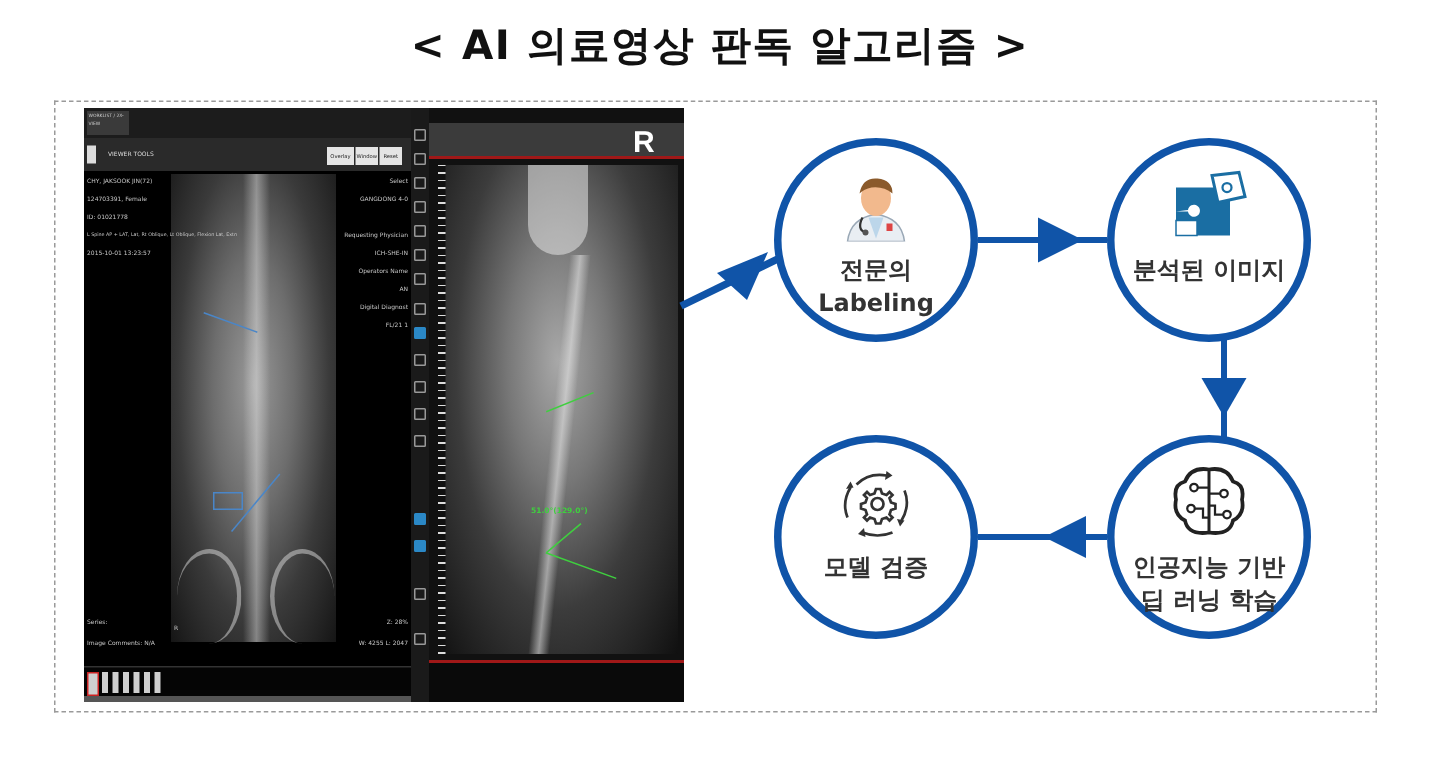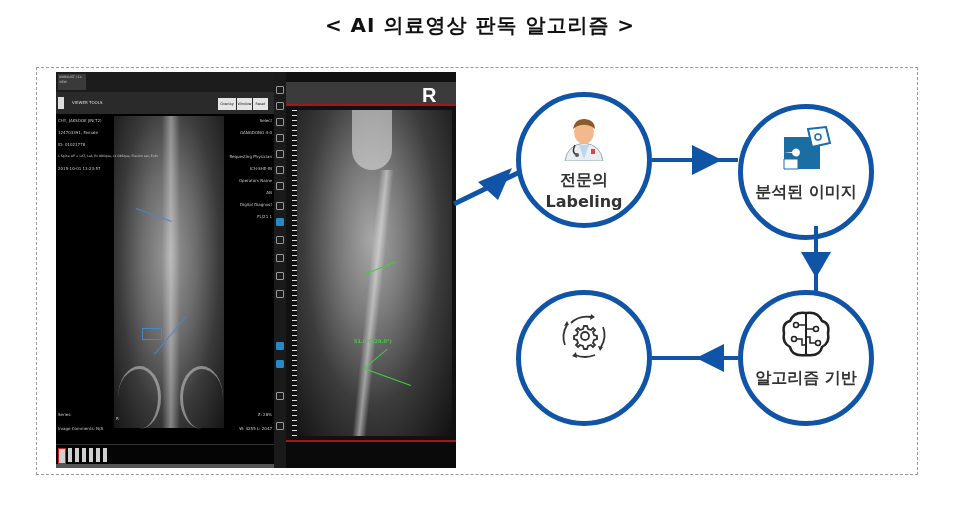--- a/index.html
+++ b/index.html
@@ -1,17 +1,17 @@
 <!DOCTYPE html>
 <html><head>
 <meta charset="utf-8">
 <style>
   html, body { margin:0; padding:0; background:#ffffff; }
   body { width:960px; height:508px; position:relative; overflow:hidden; font-family:"DejaVu Sans", sans-serif; }
-  .title { position:absolute; left:0; top:12px; width:960px; text-align:center; font-size:20px; font-weight:bold; color:#111; letter-spacing:1px; }
+  .title { position:absolute; left:0; top:12px; width:960px; text-align:center; font-size:27px; font-weight:bold; color:#111; letter-spacing:1px; }
   .frame { position:absolute; left:36px; top:67px; width:882px; height:408px; border:1px dashed #9a9a9a; box-sizing:border-box; }
 
   
   .viewer1 { position:absolute; left:56px; top:72px; width:218px; height:396px; background:#000; }
   .v1-tabbar { position:absolute; left:0; top:0; width:218px; height:20px; background:#1c1c1c; }
   .v1-tab { position:absolute; left:2px; top:2px; width:28px; height:16px; background:#3a3a3a; color:#ccc; font-size:3px; line-height:5px; padding:1px; box-sizing:border-box; }
   .v1-toolbar { position:absolute; left:0; top:20px; width:218px; height:22px; background:#2a2a2a; }
   .v1-tb-label { position:absolute; left:16px; top:8px; font-size:4px; color:#ddd; }
   .v1-btn { position:absolute; top:6px; height:12px; background:#e5e5e5; font-size:3.5px; color:#222; text-align:center; line-height:12px; }
   .v1-img { position:absolute; left:58px; top:44px; width:110px; height:312px; background:radial-gradient(ellipse at 50% 45%, #9a9a9a 0%, #6d6d6d 35%, #3a3a3a 65%, #151515 100%); }
@@ -165,21 +165,21 @@
   </svg>
   <div class="node-label" style="top:94px;">Labeling</div>
   <div class="node-label" style="top:72px;">전문의</div>
 </div>
 
 <div class="conn" style="left:652px;top:158px;width:86px;height:4px;"></div>
 <svg style="position:absolute;left:690px;top:143px;" width="34" height="34">
   <polygon points="2,2 32,17 2,32" fill="#1054a8"></polygon>
 </svg>
 
-<div class="node" style="left:738px;top:104px;">
+<div class="node" style="left:738px;top:92px;">
   <svg class="node-icon" style="top:16px;" width="56" height="48" viewBox="0 0 56 48">
     <rect x="6" y="12" width="36" height="32" fill="#1a6ea3"></rect>
     <path d="M6 28 h8 a4 4 0 1 0 0 -1 Z" fill="#fff"></path>
     <path d="M10 34 h10 v10 h-14 v-10 Z" fill="#fff" stroke="#1a6ea3" stroke-width="1"></path>
     <path d="M30 4 L48 2 L52 18 L34 22 Z" fill="#fff" stroke="#1a6ea3" stroke-width="2"></path>
     <circle cx="40" cy="12" r="3" fill="#fff" stroke="#1a6ea3" stroke-width="1.5"></circle>
   </svg>
   <div class="node-label" style="top:72px;">분석된 이미지</div>
 </div>
 
@@ -191,21 +191,22 @@
 <div class="node" style="left:738px;top:290px;">
   <svg class="node-icon" style="top:14px;" width="52" height="50" viewBox="0 0 52 50">
     <path d="M26 4 Q14 2 10 12 Q2 14 4 24 Q2 34 10 38 Q12 48 26 46 Q40 48 42 38 Q50 34 48 24 Q50 14 42 12 Q38 2 26 4 Z" fill="none" stroke="#222" stroke-width="2.5"></path>
     <line x1="26" y1="4" x2="26" y2="46" stroke="#222" stroke-width="2"></line>
     <circle cx="16" cy="16" r="2.5" fill="none" stroke="#222" stroke-width="1.5"></circle>
     <circle cx="36" cy="20" r="2.5" fill="none" stroke="#222" stroke-width="1.5"></circle>
     <circle cx="14" cy="30" r="2.5" fill="none" stroke="#222" stroke-width="1.5"></circle>
     <circle cx="38" cy="34" r="2.5" fill="none" stroke="#222" stroke-width="1.5"></circle>
     <path d="M18 16 H26 M34 20 H26 M16 30 H22 V36 H26 M36 34 H30 V28 H26" stroke="#222" stroke-width="1.5" fill="none"></path>
   </svg>
-  <div class="node-label" style="top:72px;">알고리즘 기반</div>
+  <div class="node-label" style="top:72px;">인공지능 기반</div>
+  <div class="node-label" style="top:94px;">딥 러닝 학습</div>
 </div>
 
 <div class="conn" style="left:652px;top:356px;width:86px;height:4px;"></div>
 <svg style="position:absolute;left:694px;top:342px;" width="32" height="32">
   <polygon points="30,2 30,30 2,16" fill="#1054a8"></polygon>
 </svg>
 
 <div class="node" style="left:516px;top:290px;">
   <svg class="node-icon" style="top:16px;" width="50" height="50" viewBox="0 0 50 50">
     <g fill="none" stroke="#333" stroke-width="1.8">
@@ -216,13 +217,14 @@
       <path d="M36 44 Q26 48 16 44"></path>
       <path d="M6 34 Q2 24 8 14"></path>
     </g>
     <g fill="#333">
       <polygon points="32,3 36,6 31,9"></polygon>
       <polygon points="39,35 44,36 41,40"></polygon>
       <polygon points="17,41 13,45 18,47"></polygon>
       <polygon points="5,15 10,14 8,10"></polygon>
     </g>
   </svg>
+  <div class="node-label" style="top:72px;">모델 검증</div>
 </div>
 
 </body></html>

